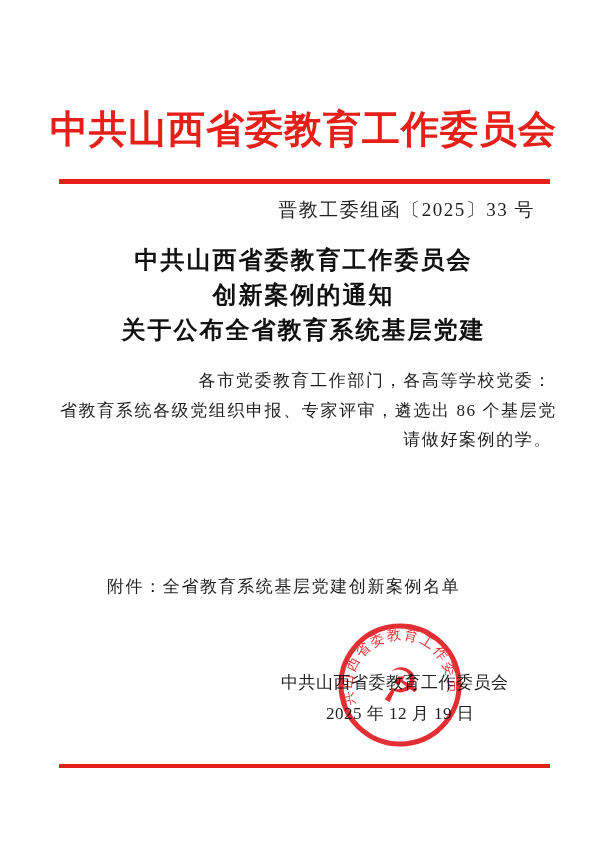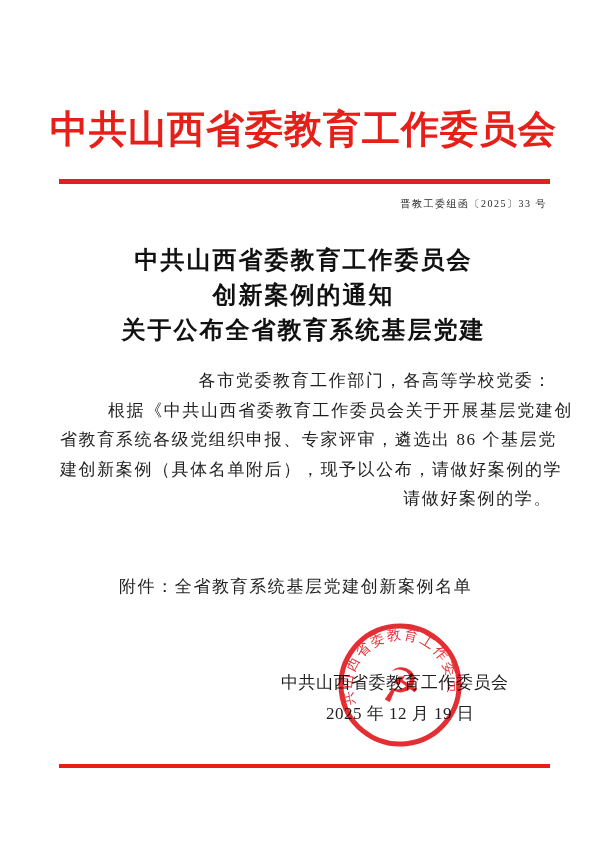--- a/index.html
+++ b/index.html
@@ -27,38 +27,38 @@
   .rule{
     position:absolute;left:59px;width:491px;height:2px;
     border-top:3px solid var(--red);
     border-bottom:2px solid var(--red);
     background:#fff;
   }
   .rule-top{top:179px;}
   .rule-bottom{top:764px;border-top-width:2px;}
   
   .doc-number{
-    position:absolute;top:197px;right:60px;
-    font-size:10px;letter-spacing:1.5px;white-space:nowrap;
+    position:absolute;top:197px;right:72px;
+    font-size:19px;letter-spacing:1.5px;white-space:nowrap;
   }
   
   .doc-title{
     position:absolute;top:243px;left:0;width:100%;
     text-align:center;font-size:24px;font-weight:bold;
     line-height:35px;letter-spacing:2px;color:#111;
   }
   
   .body-text{
     position:absolute;top:366px;left:60px;width:492px;
     font-size:17px;line-height:29.5px;letter-spacing:1.6px;text-align:right;
   }
   .body-text .line{white-space:nowrap;}
   .body-text .line.indent{text-indent:48px;}
   .attachment{
-    position:absolute;top:575px;left:72px;
+    position:absolute;top:575px;left:60px;
     font-size:17px;letter-spacing:1.6px;padding-left:47px;white-space:nowrap;
   }
   
   .signature{
     position:absolute;top:671px;left:281px;
     font-size:17px;letter-spacing:0.5px;white-space:nowrap;
   }
   .date{
     position:absolute;top:702px;left:326px;
     font-size:17px;letter-spacing:0.5px;white-space:nowrap;
@@ -84,23 +84,21 @@
 
   <div class="doc-title">
     <div>中共山西省委教育工作委员会</div>
     <div>创新案例的通知</div>
     <div>关于公布全省教育系统基层党建</div>
   </div>
 
   <div class="body-text">
     <div class="line">各市党委教育工作部门，各高等学校党委：</div>
     <div>
-        <div class="line indent">根据《中共山西省委教育工作委员会关于开展基层党建创</div>
         <div class="line">省教育系统各级党组织申报、专家评审，遴选出 86 个基层党</div>
-        <div class="line">建创新案例（具体名单附后），现予以公布，请做好案例的学</div>
         <div class="line">请做好案例的学。</div>
       </div>
   </div>
 
   <div class="attachment">附件：全省教育系统基层党建创新案例名单</div>
 
   <div class="signature">中共山西省委教育工作委员会</div>
 
   <div class="date">2025 年 12 月 19 日</div>
 

